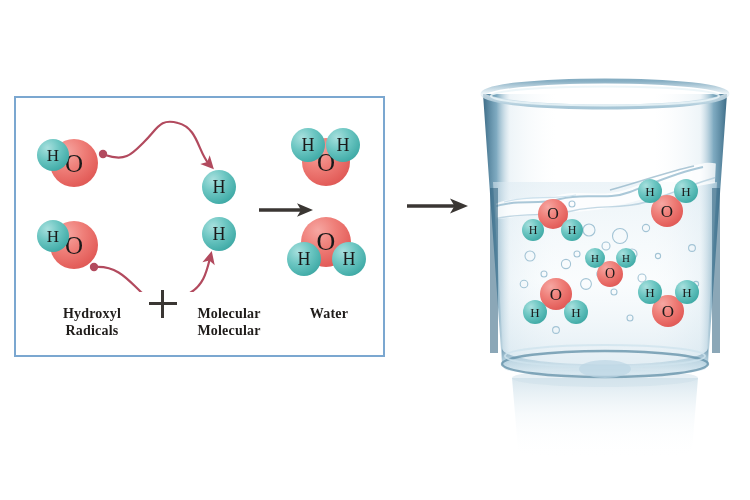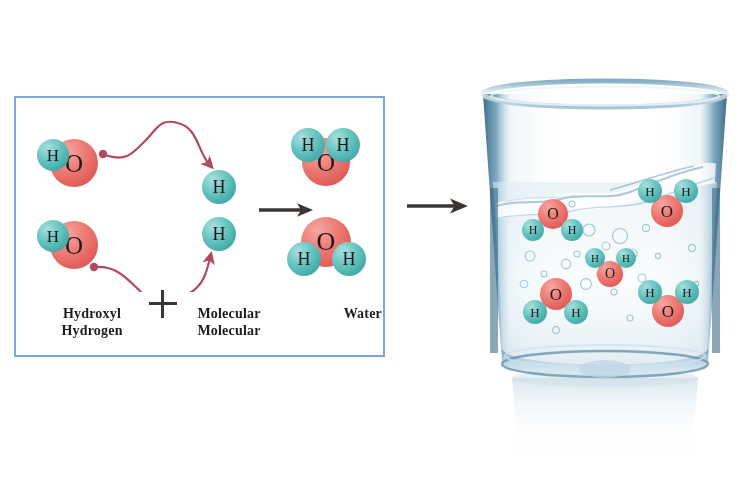--- a/index.html
+++ b/index.html
@@ -137,27 +137,27 @@
         <span class="b v"></span>
     </div>
 
     <svg class="stroke-arrow" style="left:241px;top:98px;" width="60" height="28" viewBox="0 0 60 28">
       <path d="M2,14 L44,14" stroke="#3a3633" stroke-width="3.4" fill="none"></path>
       <path d="M56,14 L40,7.2 L44,14 L40,20.8 Z" fill="#3a3633"></path>
     </svg>
 
     <div class="cap" style="left:18px;top:207px;width:116px;">
       <div>Hydroxyl</div>
-      <div>Hydrogen</div>
+      <div>Radicals</div>
     </div>
     <div class="cap" style="left:148px;top:207px;width:130px;">
       <div>Molecular</div>
       <div>Molecular</div>
     </div>
-    <div class="cap" style="left:276px;top:207px;width:90px;text-align:right;">
+    <div class="cap" style="left:268px;top:207px;width:90px;">
       <div>Water</div>
     </div>
   </div>
 
   <svg class="stroke-arrow" style="left:405px;top:192px;" width="66" height="28" viewBox="0 0 66 28">
     <path d="M2,14 L50,14" stroke="#3a3633" stroke-width="3.6" fill="none"></path>
     <path d="M63,14 L45,6.6 L49.5,14 L45,21.4 Z" fill="#3a3633"></path>
   </svg>
 
   <div id="glass-wrap">

